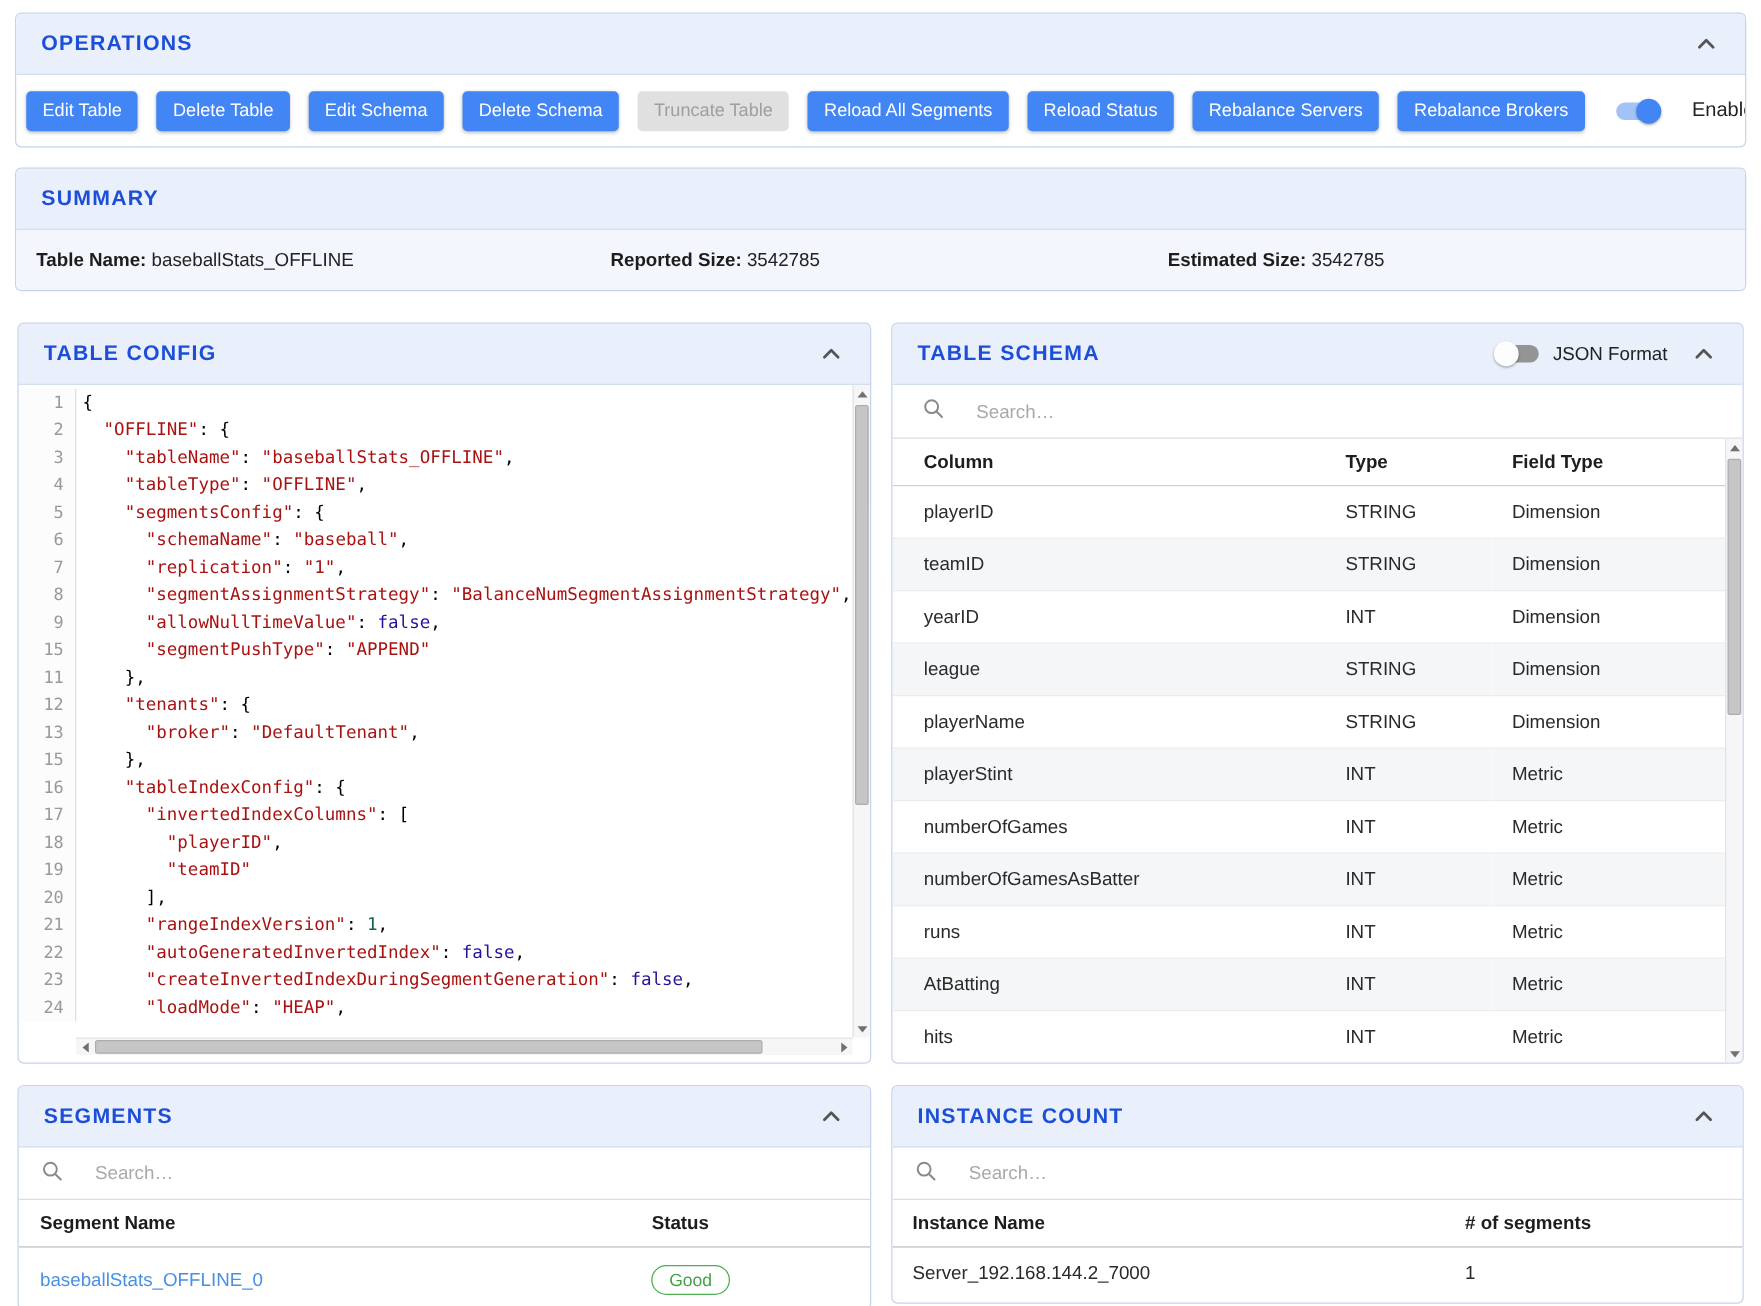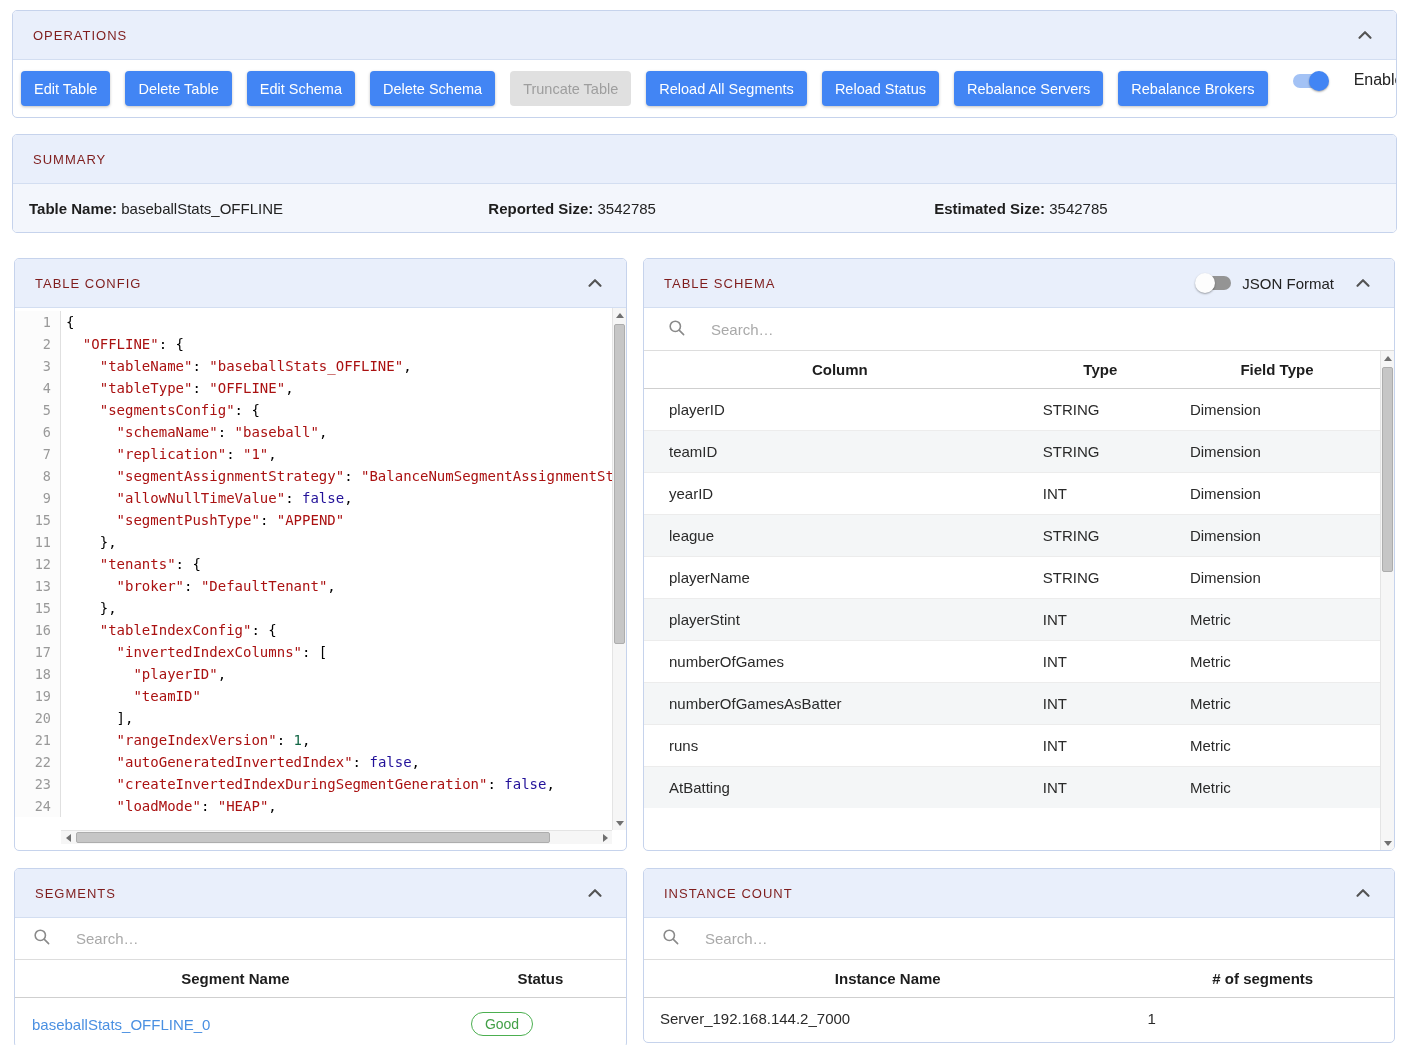--- a/index.html
+++ b/index.html
@@ -1,42 +1,42 @@
 <!DOCTYPE html>
 <html><head>
 <meta charset="utf-8">
 <style>
   *{box-sizing:border-box;margin:0;padding:0}
   html,body{background:#fff}
   body{width:1409px;height:1045px;font-family:"Liberation Sans","DejaVu Sans",sans-serif;color:#222;overflow:hidden}
   .container{padding:10px 12px}
   .panel{border:1px solid #c6d3ec;border-radius:5px;background:#fff;overflow:hidden}
   .panel-header{background:#e9effb;border-bottom:1px solid #d3def1;display:flex;align-items:center;height:49px;padding:0 20px}
-  .panel-title{color:#7f1d1d;font-weight:normal;font-size:13px;letter-spacing:1px}
+  .panel-title{color:#1d4ed8;font-weight:bold;font-size:17px;letter-spacing:1px}
   .spacer{flex:1}
   .chev{display:flex;align-items:center;cursor:pointer}
   
-  .ops-body{display:flex;padding:11px 8px;gap:15px;height:57px}
+  .ops-body{display:flex;align-items:center;padding:11px 8px;gap:15px;height:57px}
   .op-btn{background:#4285f4;color:#fff;border:none;border-radius:4px;padding:8px 13px;font-size:14.5px;font-family:inherit;cursor:pointer;box-shadow:0 1px 3px rgba(0,0,0,.25);white-space:nowrap}
   .op-btn.disabled{background:#e0e0e0;color:#9e9e9e;box-shadow:none;cursor:default}
   
   .switch{position:relative;width:38px;height:20px;display:inline-block;cursor:pointer;flex:none}
   .switch .track{position:absolute;left:2px;top:3px;width:34px;height:14px;border-radius:7px}
   .switch .thumb{position:absolute;top:0;width:20px;height:20px;border-radius:50%;box-shadow:0 1px 2px rgba(0,0,0,.35)}
   .switch.on .track{background:#a3c2f5}
   .switch.on .thumb{right:0;background:#4285f4}
   .switch.off .track{background:#949494}
   .switch.off .thumb{left:0;background:#fdfdfd}
   .toggle-label{font-size:16px;margin-left:10px}
   
   .summary-body{display:grid;grid-template-columns:34% 33% 33%;padding:0 16px;height:48px;align-items:center;background:#f3f6fc;font-size:15px}
   .summary-body b{color:#1d1d1d}
   
   .row{display:flex;gap:16px;margin:0 2px}
-  .col-left{width:613px;flex:none}
+  .col-left{width:683px;flex:none}
   .col-right{flex:1}
   
   .editor{position:relative;height:536px;font-family:"DejaVu Sans Mono","Liberation Mono",monospace;font-size:14px;background:#fff}
   .code-area{height:522px;overflow:hidden;padding-top:3px}
   .cline{display:flex;line-height:22px;height:22px}
   .ln{width:46px;flex:none;text-align:right;padding-right:9px;color:#999;background:#fcfcfc;border-right:1px solid #e0e0e0;font-size:13.5px}
   .lt{white-space:pre;padding-left:5px;color:#000;overflow:hidden}
   .tk-s{color:#aa1111}.tk-a{color:#221199}.tk-n{color:#116644}.tk-p{color:#000}
   
   .vscroll{position:absolute;top:0;right:0;width:14px;background:#f6f6f6;border-left:1px solid #e4e4e4}
@@ -47,21 +47,21 @@
   .tri-up{width:0;height:0;border-left:4px solid transparent;border-right:4px solid transparent;border-bottom:5px solid #707070}
   .tri-down{width:0;height:0;border-left:4px solid transparent;border-right:4px solid transparent;border-top:5px solid #707070}
   .tri-left{width:0;height:0;border-top:4px solid transparent;border-bottom:4px solid transparent;border-right:5px solid #707070}
   .tri-right{width:0;height:0;border-top:4px solid transparent;border-bottom:4px solid transparent;border-left:5px solid #707070}
   
   .search-row{display:flex;align-items:center;gap:25px;height:43px;padding:0 23px;border-bottom:1px solid #ddd}
   .search-row input{border:none;outline:none;font-size:15px;color:#333;flex:1;background:transparent;font-family:inherit}
   .search-row input::placeholder{color:#a9a9a9}
   
   .data-table{border-collapse:collapse;font-size:15px;width:100%;table-layout:fixed}
-  .data-table th{text-align:center;font-weight:bold;padding:10px 16px;border-bottom:1px solid #cfcfcf;color:#1d1d1d}
+  .data-table th{text-align:left;font-weight:bold;padding:10px 16px;border-bottom:1px solid #cfcfcf;color:#1d1d1d}
   .data-table td{padding:12px 16px;border-bottom:1px solid #ececec;color:#2a2a2a;overflow:hidden;white-space:nowrap}
   .schema-body{position:relative;height:499px;overflow:hidden}
   .schema-body table{width:calc(100% - 14px)}
   .schema-body th:first-child,.schema-body td:first-child{padding-left:25px}
   .schema-body tbody tr:nth-child(even) td{background:#f4f6f7}
   .seg-table th:first-child,.seg-table td:first-child{padding-left:17px}
   .seg-table td{padding-top:14px;padding-bottom:14px}
   .inst-table th:first-child,.inst-table td:first-child{padding-left:16px}
   .data-table tbody tr:last-child td{border-bottom:none}
   .seg-link{color:#4a90e2;cursor:pointer}
@@ -318,20 +318,25 @@
                 <td>INT</td>
                 <td>Metric</td>
               </tr>
               <tr>
                 <td>runs</td>
                 <td>INT</td>
                 <td>Metric</td>
               </tr>
               <tr>
                 <td>AtBatting</td>
+                <td>INT</td>
+                <td>Metric</td>
+              </tr>
+              <tr>
+                <td>hits</td>
                 <td>INT</td>
                 <td>Metric</td>
               </tr>
             </tbody>
         </table>
         <div class="vscroll" style="bottom:0">
           <span class="sarrow" style="top:0">
               <span class="tri-up"></span>
             </span>
           <span class="sthumb" style="top:16px;height:205px"></span>

